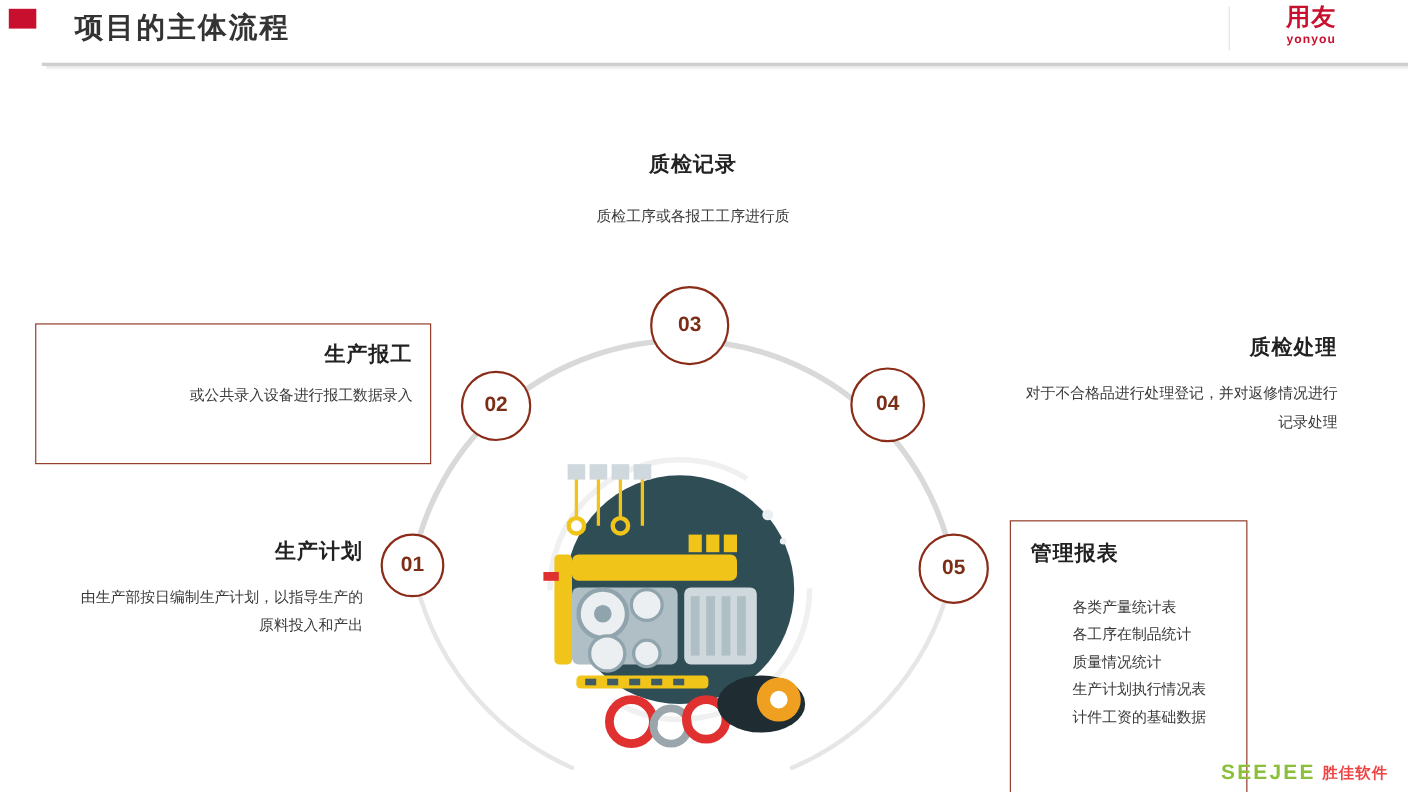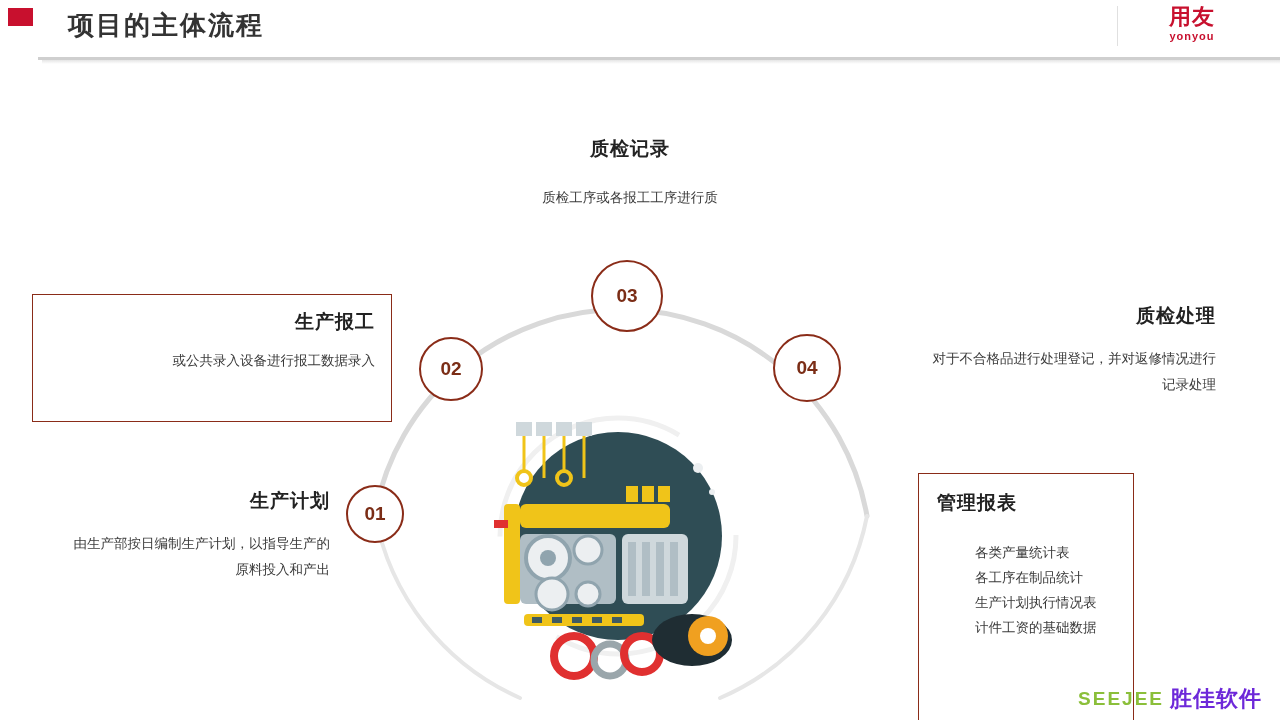--- a/index.html
+++ b/index.html
@@ -211,23 +211,23 @@
     gap: 6px;
   }
   .footer-logo-mark {
     font-size: 19px;
     font-weight: bold;
     color: #8bbf3a;
     letter-spacing: 2px;
     font-family: "Liberation Sans", sans-serif;
   }
   .footer-logo-text {
-    font-size: 22px;
-    font-weight: bold;
-    color: #6d28d9;
+    font-size: 14px;
+    font-weight: bold;
+    color: #ef4444;
     letter-spacing: 1px;
     font-family: "DejaVu Sans", sans-serif;
     text-align: right;
   }
 </style>
 </head>
 <body>
 
 <div class="header">
   <div class="header-square"></div>
@@ -308,20 +308,21 @@
     <circle cx="232" cy="228" r="8" fill="#fff"></circle>
 
     <circle cx="222" cy="60" r="5" fill="#eceff1"></circle>
     <circle cx="236" cy="84" r="3" fill="#eceff1"></circle>
   </svg>
 
   <div class="step-circle c01">01</div>
   <div class="step-circle c02">02</div>
   <div class="step-circle c03">03</div>
   <div class="step-circle c04">04</div>
+  <div class="step-circle c05">05</div>
 
   <div class="block blk-03">
     <div class="block-title">质检记录</div>
     <div class="block-body">质检工序或各报工工序进行质</div>
   </div>
 
   <div class="block blk-02 boxed">
     <div class="block-title">生产报工</div>
     <div class="block-body">或公共录入设备进行报工数据录入</div>
   </div>
@@ -335,20 +336,21 @@
   <div class="block blk-04">
     <div class="block-title">质检处理</div>
     <div class="block-body">对于不合格品进行处理登记，并对返修情况进行</div>
     <div class="block-body">记录处理</div>
   </div>
 
   <div class="block blk-05 boxed">
     <div class="block-title">管理报表</div>
     <div class="list-item">各类产量统计表</div>
     <div class="list-item">各工序在制品统计</div>
+    <div class="list-item">质量情况统计</div>
     <div class="list-item">生产计划执行情况表</div>
     <div class="list-item">计件工资的基础数据</div>
   </div>
 
 </div>
 
 <div class="footer-logo">
   <span class="footer-logo-mark">SEEJEE</span>
   <span class="footer-logo-text">胜佳软件</span>
 </div>

